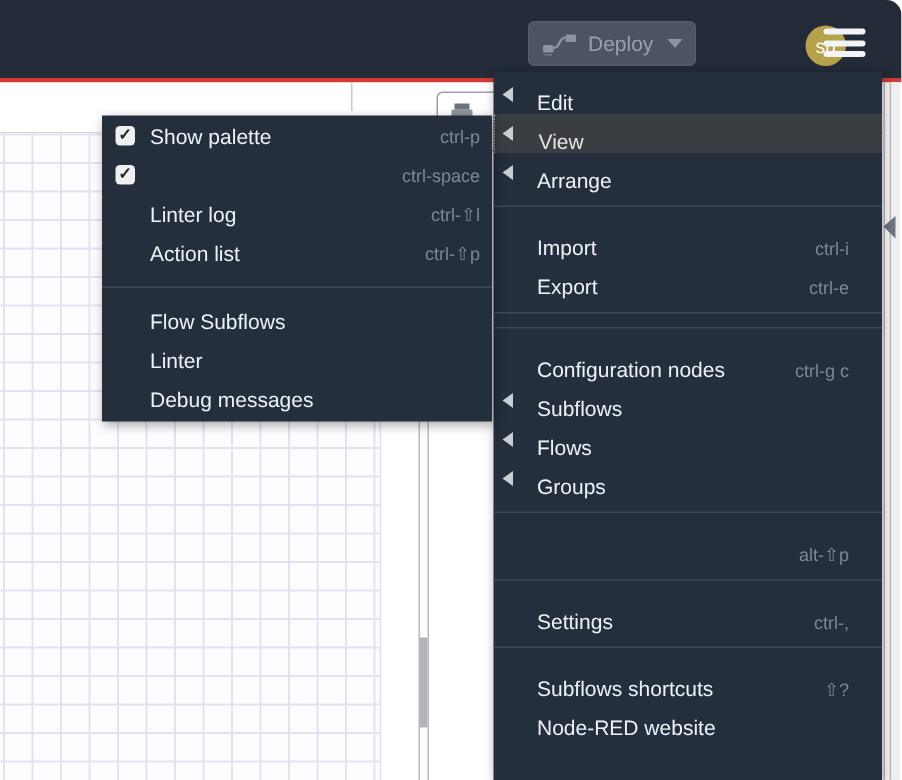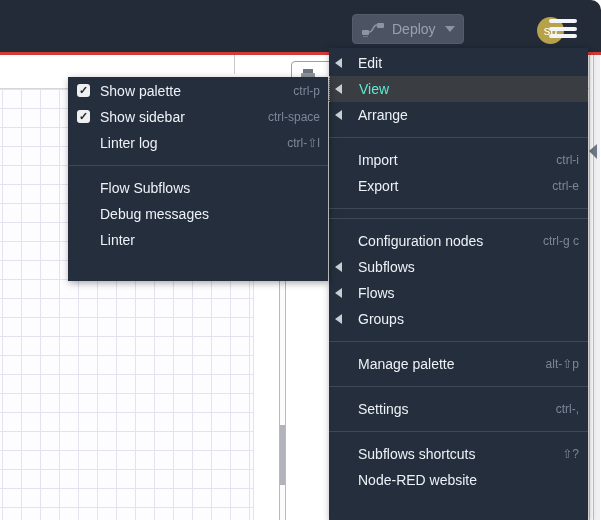--- a/index.html
+++ b/index.html
@@ -41,26 +41,26 @@
   .page-scroll-line { position:absolute; left:3px; top:0; width:1px; height:465px; background:#bfbfc4; }
   .page-scroll-fill { position:absolute; left:4px; top:0; width:6px; height:465px; background:#f0f0f3; }
   .side-collapse-tri { position:absolute; left:-1px; top:89px; width:0; height:0; border-right:8px solid #6f7684; border-top:7px solid transparent; border-bottom:8px solid transparent; }
 
   
   .menu { position:absolute; background:#242e3d; box-shadow:1px 2px 7px rgba(0,0,0,0.35); color:#eef2f7; font-size:14px; }
   .main-menu { left:329px; top:48px; width:259px; bottom:0; padding-top:2px; overflow:hidden; }
   .view-submenu { left:68px; top:77px; width:260px; height:204px; padding-top:1px; }
 
   .mrow { position:relative; height:26px; display:flex; align-items:center; cursor:pointer; }
-  .main-menu .mrow { padding-left:29px; padding-right:9px; }
+  .main-menu .mrow { padding-left:29px; padding-right:22px;align-items:flex-end; }
   .view-submenu .mrow { padding-left:32px; padding-right:8px; }
   .mrow .lbl { white-space:nowrap; }
   .mrow .sc { margin-left:auto; font-family:Liberation Sans, sans-serif; font-size:12px; color:#7e8799; white-space:nowrap; }
   .mrow.active { background:#3a3d42; border-left:1px dotted #9aa0a6; }
-  .mrow.active .lbl { color:#5eead4; }
+  .mrow.active .lbl { color:#e5e5e5; }
 
   .tri { position:absolute; left:6px; top:50%; margin-top:-5px; width:0; height:0; border-top:5px solid transparent; border-bottom:5px solid transparent; border-right:7px solid #c9ced6; }
   .mrow.active .tri { left:5px; }
 
   .cb { position:absolute; left:9px; top:50%; margin-top:-7px; width:13px; height:13px; background:#f0f0f0; border-radius:3px; color:#1f2733; font-size:11px; font-weight:bold; line-height:13px; text-align:center; }
 
   .msep { height:1px; margin:9px 0; background:#3e4857; }
 </style>
 </head>
 <body>
@@ -138,21 +138,20 @@
     <div class="mrow">
       <span class="tri"></span>
       <span class="lbl">Flows</span>
     </div>
     <div class="mrow">
       <span class="tri"></span>
       <span class="lbl">Groups</span>
     </div>
     <div class="msep"></div>
     <div class="mrow">
-      <span class="lbl">Manage palette</span>
       <span class="sc">alt-⇧p</span>
     </div>
     <div class="msep"></div>
     <div class="mrow">
       <span class="lbl">Settings</span>
       <span class="sc">ctrl-,</span>
     </div>
     <div class="msep"></div>
     <div class="mrow">
       <span class="lbl">Subflows shortcuts</span>
@@ -164,32 +163,35 @@
   </div>
 
   <div class="menu view-submenu">
     <div class="mrow">
       <span class="cb">✓</span>
       <span class="lbl">Show palette</span>
       <span class="sc">ctrl-p</span>
     </div>
     <div class="mrow">
       <span class="cb">✓</span>
-      <span class="lbl">Show sidebar</span>
       <span class="sc">ctrl-space</span>
     </div>
     <div class="mrow">
       <span class="lbl">Linter log</span>
       <span class="sc">ctrl-⇧l</span>
     </div>
+    <div class="mrow">
+      <span class="lbl">Action list</span>
+      <span class="sc">ctrl-⇧p</span>
+    </div>
     <div class="msep"></div>
     <div class="mrow">
       <span class="lbl">Flow Subflows</span>
     </div>
     <div class="mrow">
-      <span class="lbl">Debug messages</span>
+      <span class="lbl">Linter</span>
     </div>
     <div class="mrow">
-      <span class="lbl">Linter</span>
+      <span class="lbl">Debug messages</span>
     </div>
   </div>
 
 </div>
 
 </body></html>

